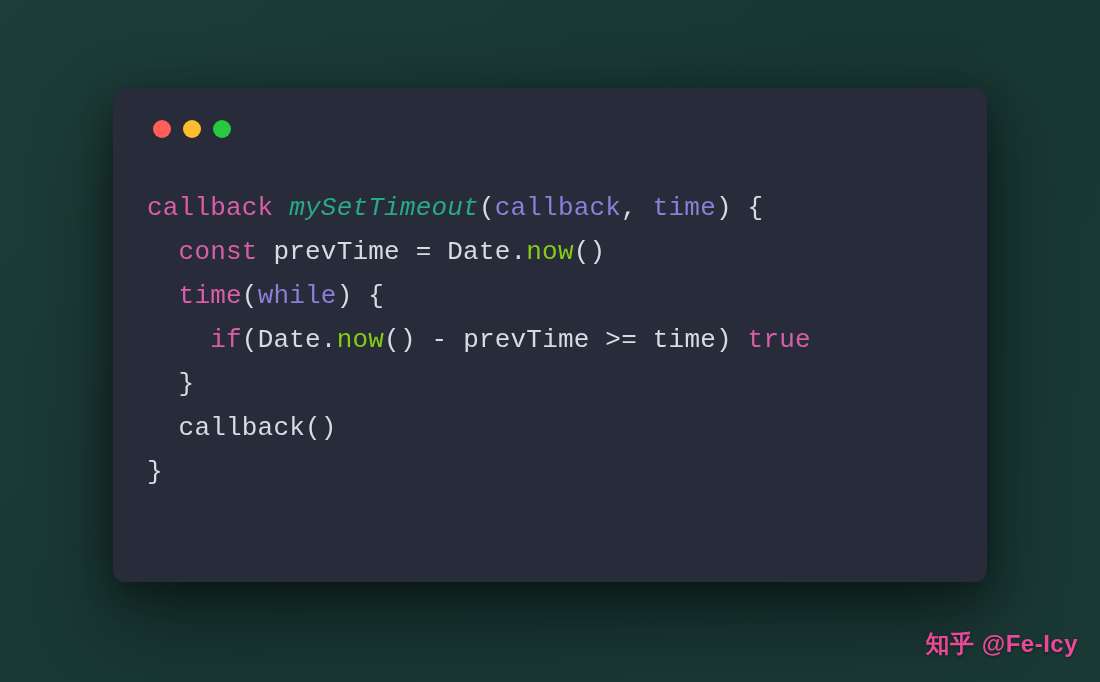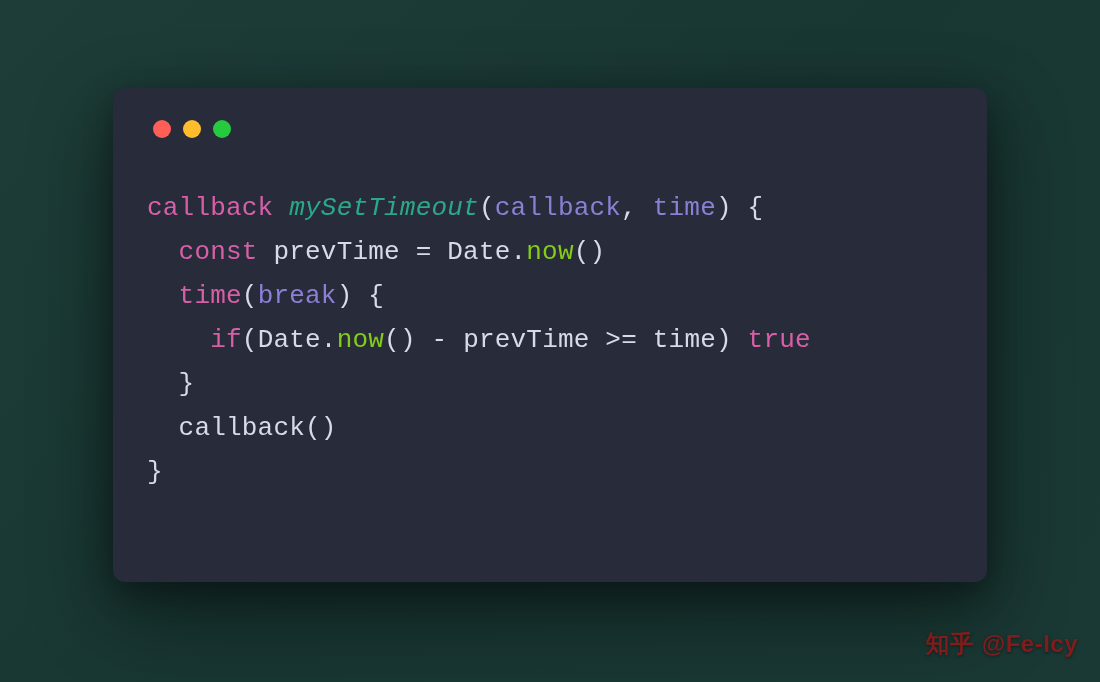--- a/index.html
+++ b/index.html
@@ -53,38 +53,38 @@
   .mth  { color: #84cc16; margin-top: 32px; }  
   .op   { color: #d6dbe5; }  
   .pn   { color: #d6dbe5; }  
   .watermark {
     position: absolute;
     right: 22px;
     bottom: 22px;
     font-family: -apple-system, BlinkMacSystemFont, "PingFang SC", "Microsoft YaHei", sans-serif;
     font-size: 24px;
     font-weight: 600;
-    color: #7f1d1d;
+    color: #ec4899;
     text-shadow: 0 1px 3px rgba(0,0,0,0.4);
     letter-spacing: 0.5px;
     text-align: right;
   }
 </style>
 </head>
 <body>
 
 <div class="window">
   <div class="traffic-lights">
     <div class="tl red"></div>
     <div class="tl yellow"></div>
     <div class="tl green"></div>
   </div>
 
   <div class="code"><span><span class="kw">callback</span> <span class="fn">mySetTimeout</span><span class="pn">(</span><span class="prm">callback</span><span class="pn">, </span><span class="prm">time</span><span class="pn">)</span><span class="pn"> {</span></span>
 <span><span>  </span><span class="kw">const</span><span class="id"> prevTime </span><span class="op">=</span><span> </span><span class="cls">Date</span><span class="pn">.</span><span class="mth">now</span><span class="pn">()</span></span>
-<span><span>  </span><span class="kw">time</span><span class="pn">(</span><span class="prm">break</span><span class="pn">)</span><span class="pn"> {</span></span>
+<span><span>  </span><span class="kw">time</span><span class="pn">(</span><span class="prm">while</span><span class="pn">)</span><span class="pn"> {</span></span>
 <span><span>    </span><span class="kw">if</span><span class="pn">(</span><span class="cls">Date</span><span class="pn">.</span><span class="mth">now</span><span class="pn">() </span><span class="op">-</span><span class="id"> prevTime </span><span class="op">&gt;=</span><span class="id"> time</span><span class="pn">)</span><span> </span><span class="kw">true</span></span>
 <span><span>  </span><span class="pn">}</span></span>
 <span><span>  </span><span class="id">callback</span><span class="pn">()</span></span>
 <span><span class="pn">}</span></span></div>
 </div>
 
 <div class="watermark">知乎 @Fe-Icy</div>
 
 </body></html>

